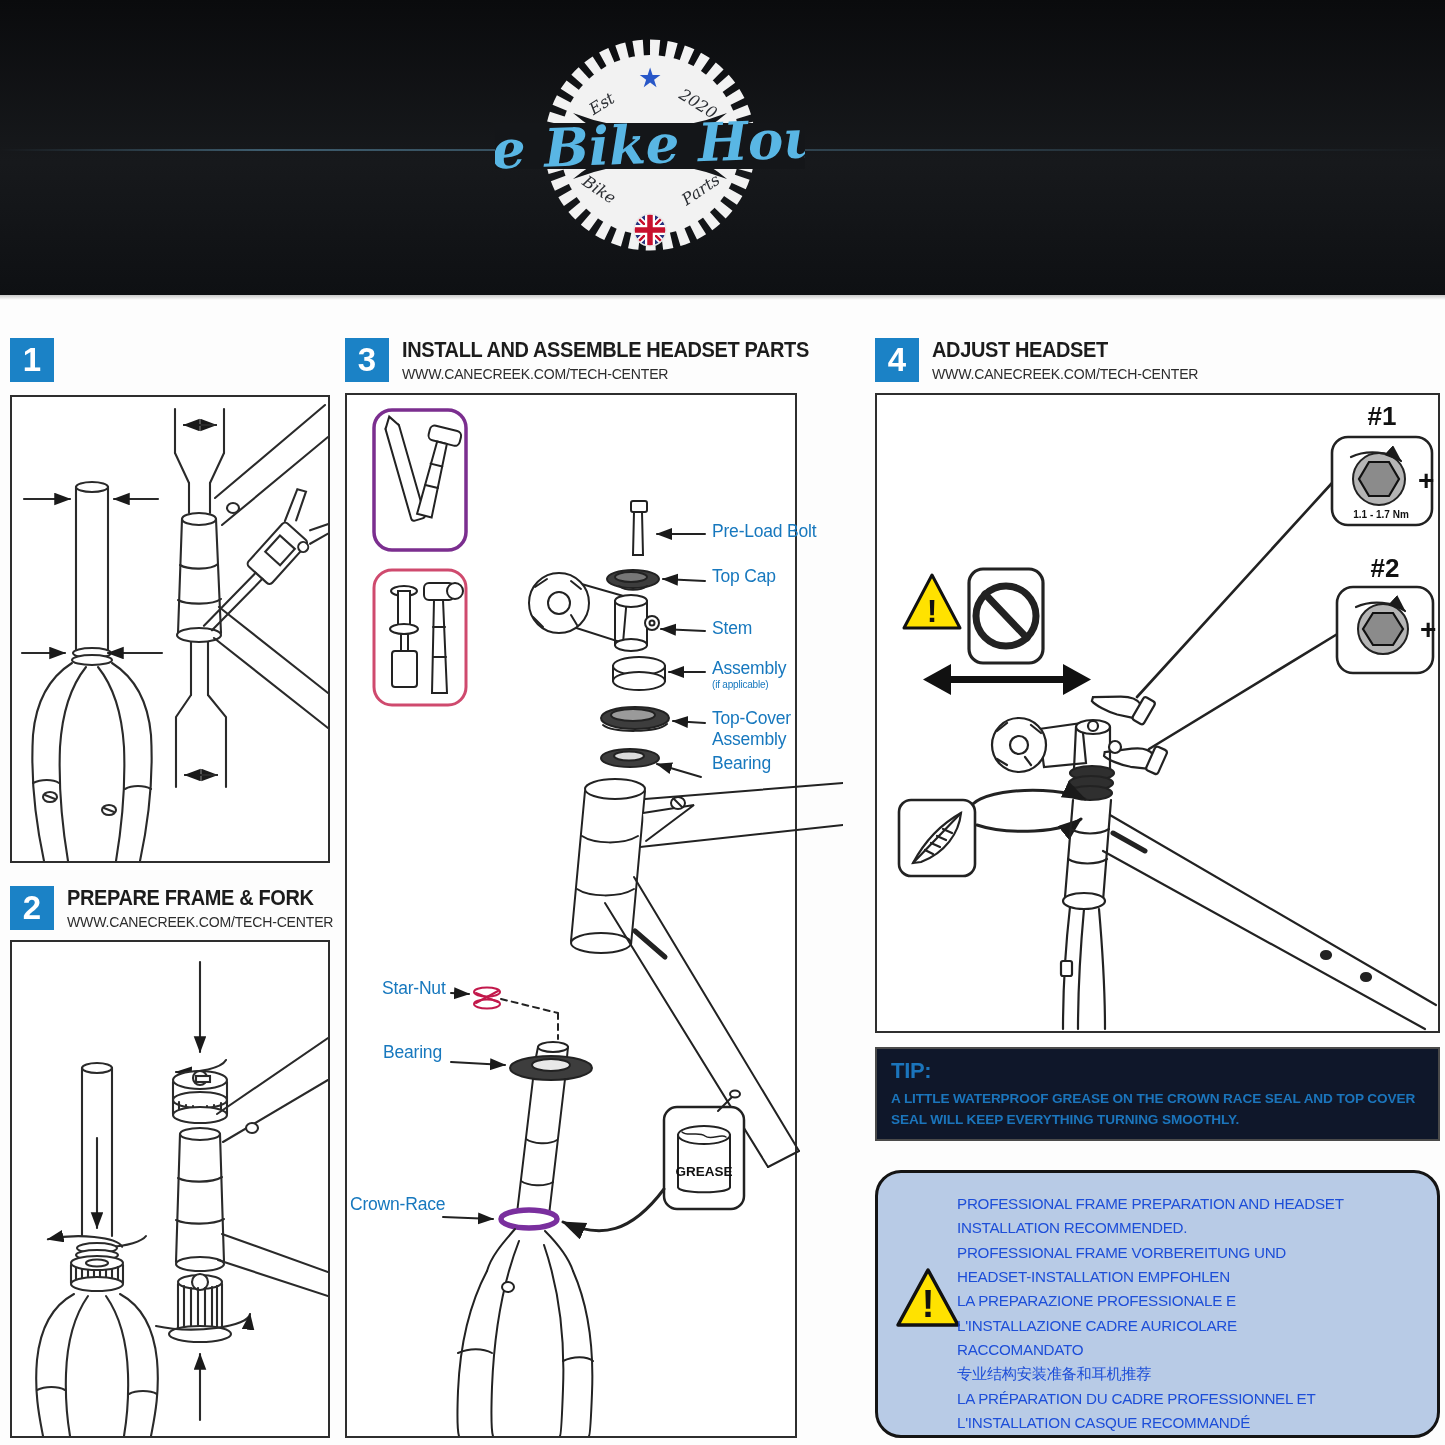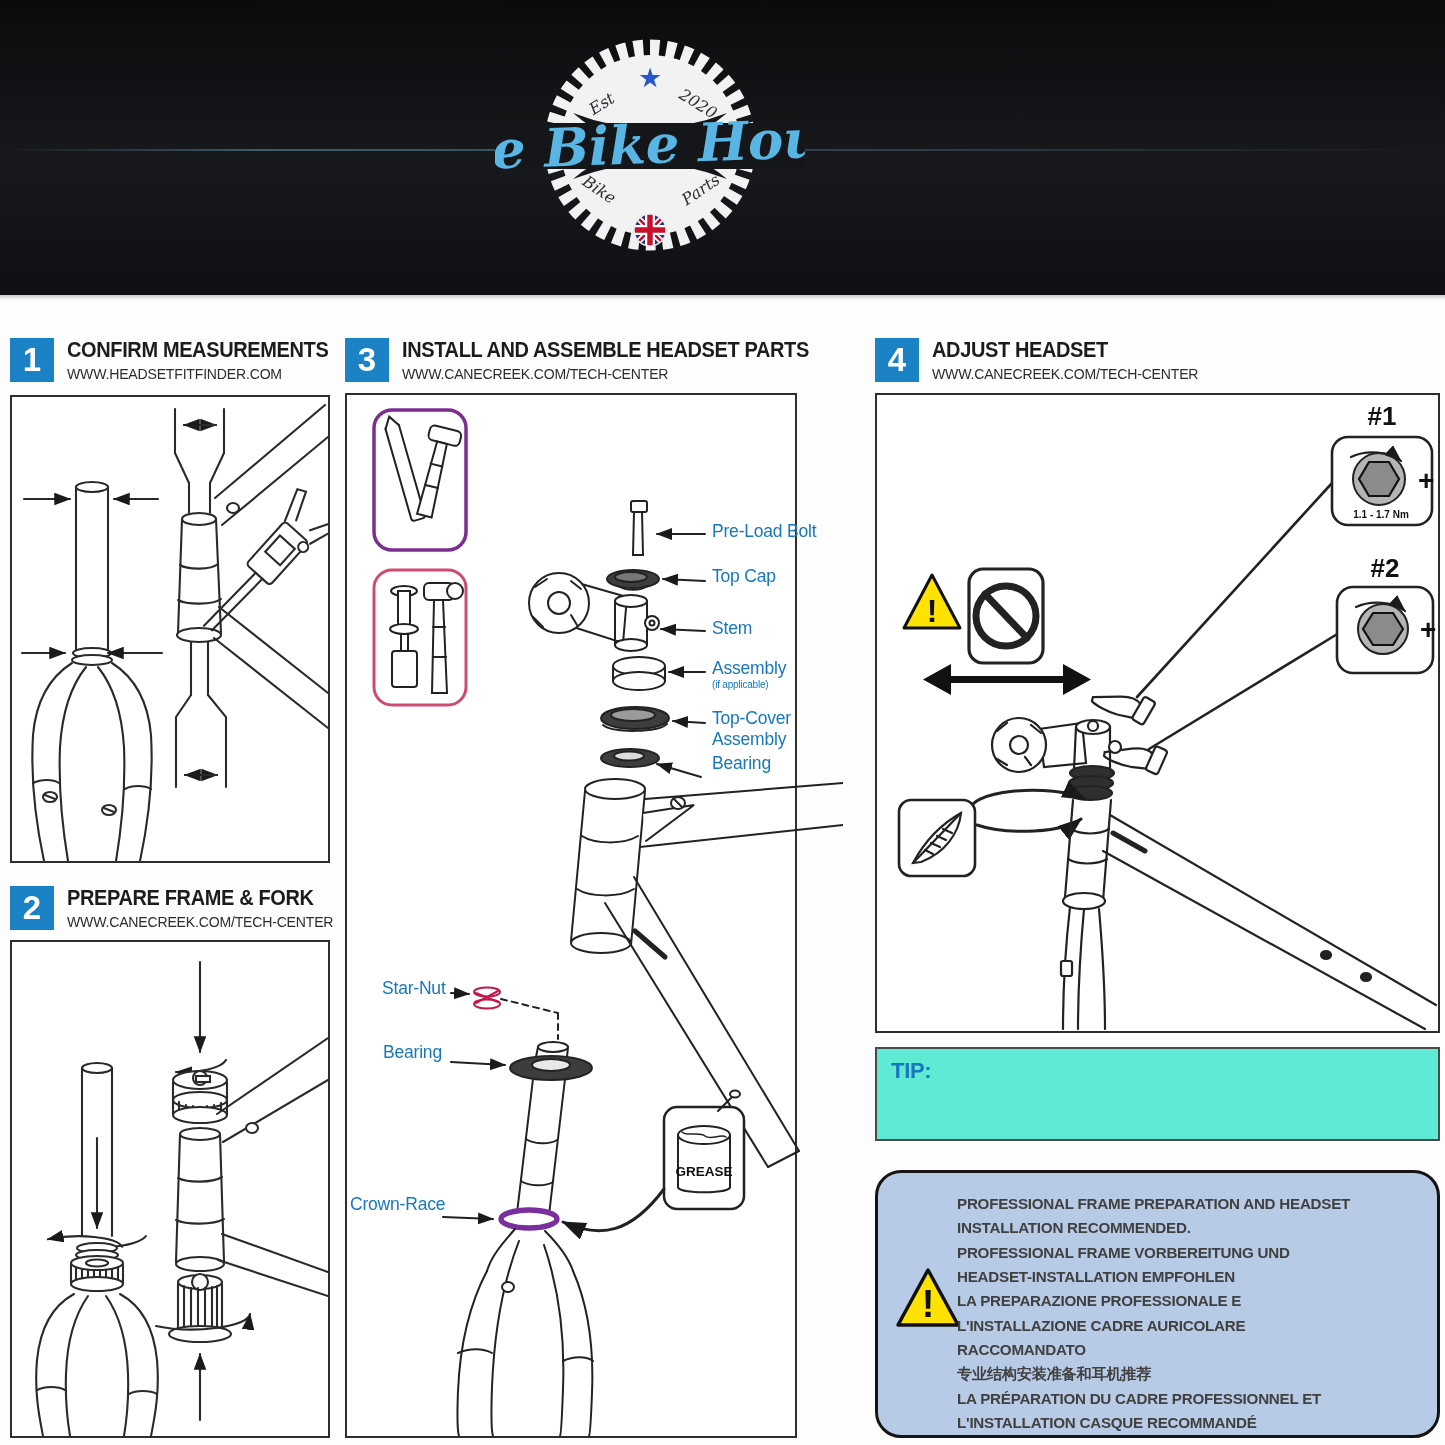--- a/index.html
+++ b/index.html
@@ -29,30 +29,30 @@
   
   .sec{position:absolute;border:2px solid #2e2e2e;background:#fff}
   .sec > svg{position:absolute;left:0;top:0}
 
   
   .plabel{position:absolute;color:#1778be;font-size:17.5px;font-weight:400;white-space:nowrap;letter-spacing:-.2px}
   .plabel.small{font-size:10px}
 
   
   .tip{position:absolute;left:875px;top:1047px;width:565px;height:94px;border:2px solid #4a4a4a;
-    background:#5eead4;padding:9px 14px}
+    background:#0f172a;padding:9px 14px}
   .tip-title{color:#1b75bc;font-weight:700;font-size:22px;letter-spacing:-.3px}
   .tip-text{color:#1b75bc;font-weight:600;font-size:13.6px;line-height:1.55;margin-top:4px;letter-spacing:-.1px}
 
   
   .warn{position:absolute;left:875px;top:1170px;width:565px;height:268px;background:#b8cbe6;
     border:3px solid #141414;border-radius:26px}
   .warn-tri{position:absolute;left:17px;top:94px}
-  .warn-text{position:absolute;left:79px;top:19px;width:402px;color:#404040;font-size:15.2px;
-    font-weight:700;line-height:1.6;letter-spacing:-.25px}
+  .warn-text{position:absolute;left:79px;top:19px;width:402px;color:#1d4ed8;font-size:15.2px;
+    font-weight:400;line-height:1.6;letter-spacing:-.25px}
 
   svg text{font-family:"Liberation Sans",sans-serif}
 </style>
 </head>
 <body>
 
 <div id="canvas">
 
   <div class="banner">
     <div class="banner-line"></div>
@@ -82,24 +82,20 @@
         </g>
         <circle r="16" fill="none" stroke="#e8e8e8" stroke-width="1.5"></circle>
       </g>
       <text class="logo-script" x="155" y="160" font-size="53" text-anchor="middle" fill="#59b6e4" transform="rotate(-2 155 152)">The Bike House</text>
     </svg>
     <div class="banner-edge"></div>
   </div>
 
   <div class="sec-head" style="left:10px;top:338px">
     <div class="num">1</div>
-    <div>
-      <div class="sec-title">CONFIRM MEASUREMENTS</div>
-      <div class="sec-url">WWW.HEADSETFITFINDER.COM</div>
-    </div>
   </div>
   <div class="sec-head" style="left:10px;top:886px">
     <div class="num">2</div>
     <div>
       <div class="sec-title">PREPARE FRAME &amp; FORK</div>
       <div class="sec-url">WWW.CANECREEK.COM/TECH-CENTER</div>
     </div>
   </div>
   <div class="sec-head" style="left:345px;top:338px">
     <div class="num">3</div>
@@ -545,20 +541,21 @@
       <text x="508" y="182" font-size="26" font-weight="bold" fill="#111" text-anchor="middle">#2</text>
       <text x="541" y="95" font-size="28" font-weight="bold" fill="#111">+</text>
       <text x="543" y="244" font-size="28" font-weight="bold" fill="#111">+</text>
       <text x="504" y="123" font-size="10" font-weight="bold" fill="#111" text-anchor="middle">1.1 - 1.7 Nm</text>
       <text x="55" y="227" font-size="32" font-weight="bold" fill="#111" text-anchor="middle">!</text>
     </svg>
   </div>
 
   <div class="tip">
     <div class="tip-title">TIP:</div>
+    <div class="tip-text">A LITTLE WATERPROOF GREASE ON THE CROWN RACE SEAL AND TOP COVER SEAL WILL KEEP EVERYTHING TURNING SMOOTHLY.</div>
   </div>
 
   <div class="warn">
     <svg class="warn-tri" width="66" height="62" viewBox="0 0 66 62">
       <polygon points="33,3 63,58 3,58" fill="#ffe200" stroke="#111" stroke-width="3.5" stroke-linejoin="round"></polygon>
       <text x="33" y="50" font-size="38" font-weight="bold" fill="#111" text-anchor="middle">!</text>
     </svg>
     <div class="warn-text">
       <div>PROFESSIONAL FRAME PREPARATION AND HEADSET INSTALLATION RECOMMENDED.</div>
       <div>PROFESSIONAL FRAME VORBEREITUNG UND HEADSET-INSTALLATION EMPFOHLEN</div>

